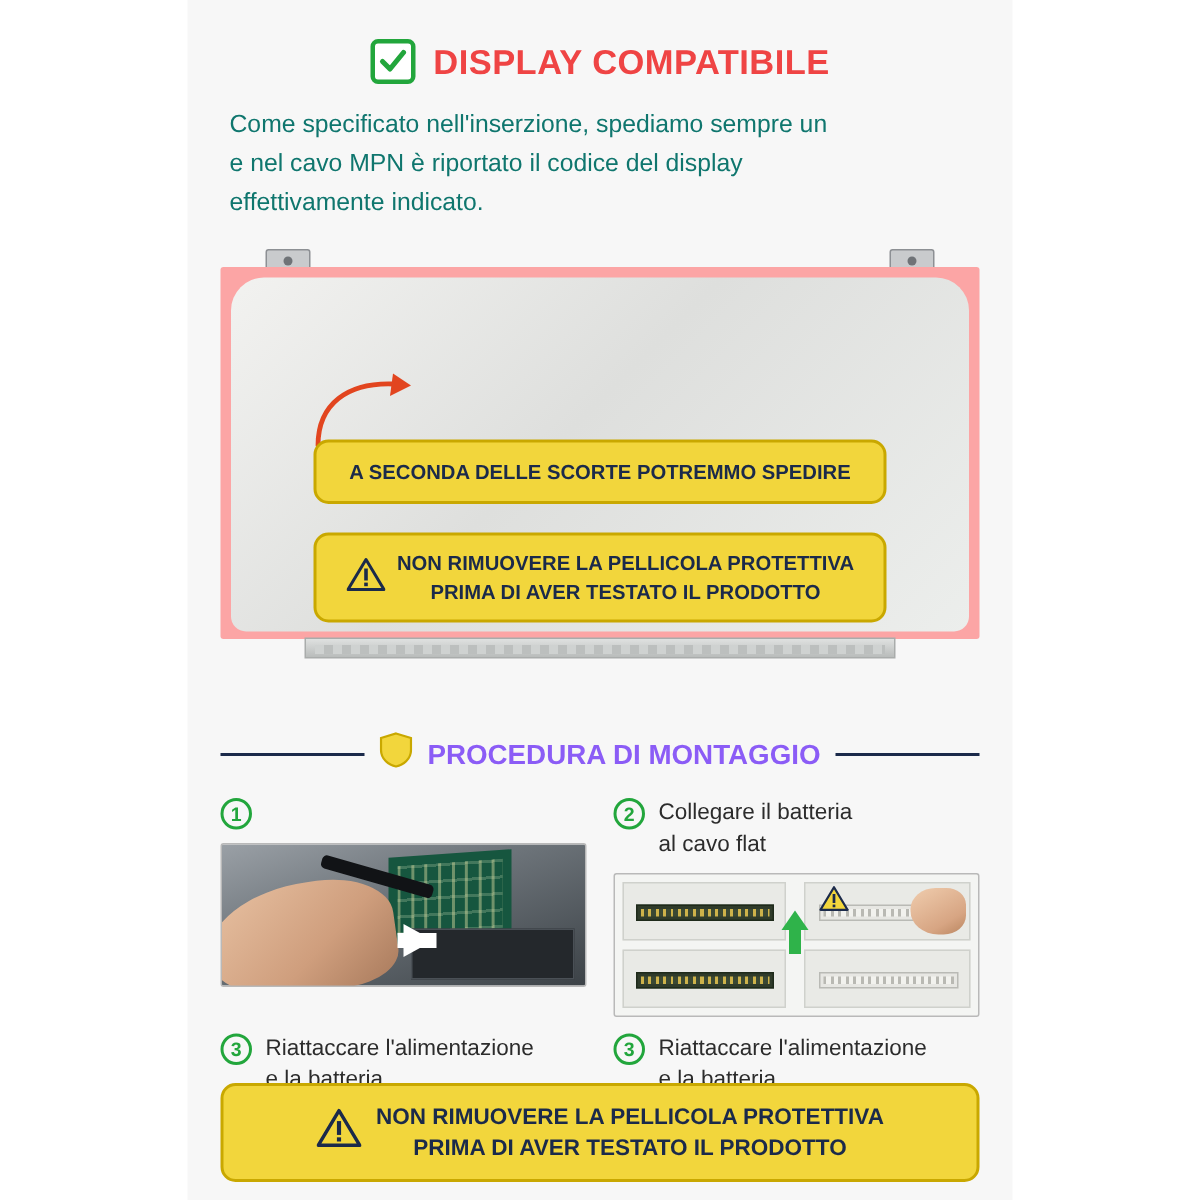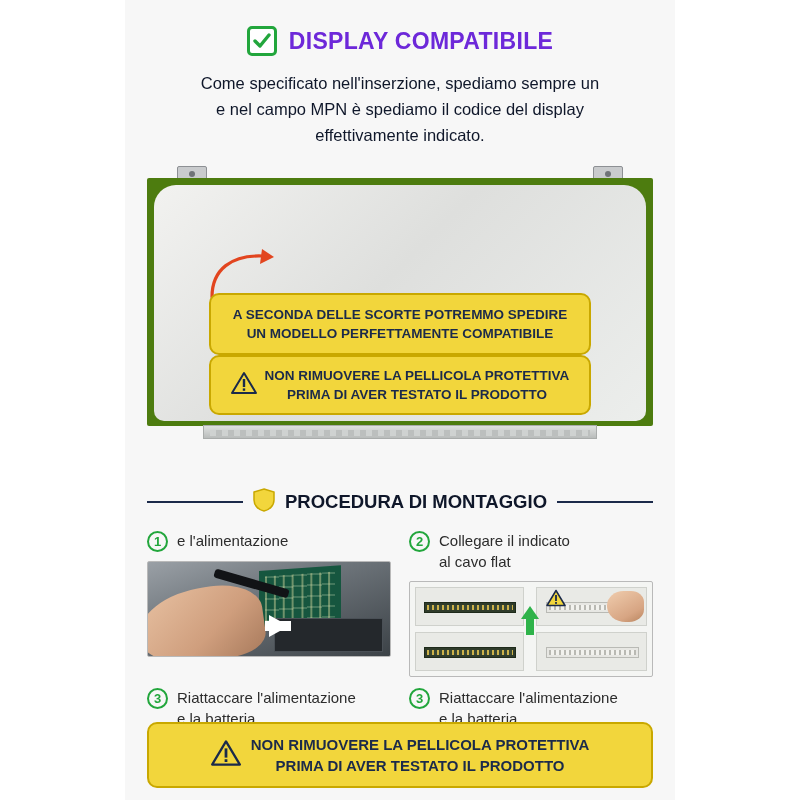--- a/index.html
+++ b/index.html
@@ -46,29 +46,28 @@
     border: 3px solid #22a63c;
     display: flex;
     align-items: center;
     justify-content: center;
     box-sizing: border-box;
   }
   .check-box-icon svg { display: block; }
   .header-title {
     font-size: 23px;
     font-weight: bold;
-    color: #6d28d9;
+    color: #ef4444;
     letter-spacing: 0.3px;
     text-align: right;
   }
 
   .intro {
     margin: 14px 28px 0 28px;
-    text-align: center;
-    color: #0f172a;
+    color: #0f766e;
     font-size: 16.5px;
     line-height: 26px;
   }
 
   
   .panel-wrap {
     position: relative;
     margin: 18px 22px 0 22px;
     height: 300px;
   }
@@ -95,21 +94,21 @@
   }
   .tab.left { left: 30px; }
   .tab.right { right: 30px; }
 
   .screen-outer {
     position: absolute;
     top: 12px;
     left: 0;
     right: 0;
     height: 248px;
-    background: #4d7c0f;
+    background: #fca5a5;
     border-radius: 2px;
     padding: 7px 7px 5px 7px;
     box-sizing: border-box;
   }
   .screen-inner {
     width: 100%;
     height: 100%;
     background: linear-gradient(135deg, #f2f2f0 0%, #dedfdd 45%, #eceeec 100%);
     border-radius: 22px 22px 10px 10px;
     position: relative;
@@ -179,21 +178,21 @@
     margin: 22px 22px 0 22px;
   }
   .proc-head .rule {
     flex: 1;
     height: 2px;
     background: #1b2a4a;
   }
   .proc-title {
     font-size: 18.5px;
     font-weight: bold;
-    color: #0f172a;
+    color: #8b5cf6;
     white-space: nowrap;
   }
   .shield-icon { flex: 0 0 auto; }
 
   .steps {
     display: flex;
     margin: 14px 22px 0 22px;
     gap: 18px;
   }
   .step-col { flex: 1; }
@@ -406,41 +405,40 @@
       <span class="check-box-icon">
         <svg width="20" height="20" viewBox="0 0 20 20" aria-hidden="true">
           <polyline points="3,10 8,15 17,4" fill="none" stroke="#22a63c" stroke-width="3.4" stroke-linecap="round" stroke-linejoin="round"></polyline>
         </svg>
       </span>
       <span class="header-title">DISPLAY COMPATIBILE</span>
     </div>
 
     <div class="intro">
       <div>Come specificato nell'inserzione, spediamo sempre un</div>
-      <div>e nel campo MPN è spediamo il codice del display</div>
+      <div>e nel cavo MPN è riportato il codice del display</div>
       <div>effettivamente indicato.</div>
     </div>
 
     <div class="panel-wrap">
       <div class="tab left"></div>
       <div class="tab right"></div>
 
       <div class="screen-outer">
         <div class="screen-inner">
 
           <span class="arrow-curve">
             <svg width="70" height="52" viewBox="0 0 70 52" aria-hidden="true">
               <path d="M6,50 C6,22 26,8 56,9" fill="none" stroke="#e2451f" stroke-width="3.2" stroke-linecap="round"></path>
               <polygon points="56,2 68,10 54,17" fill="#e2451f"></polygon>
             </svg>
           </span>
 
           <div class="banner banner-1">
             <div>A SECONDA DELLE SCORTE POTREMMO SPEDIRE</div>
-            <div>UN MODELLO PERFETTAMENTE COMPATIBILE</div>
           </div>
 
           <div class="banner banner-2">
             <span class="warn-tri">
               <svg width="26" height="24" viewBox="0 0 26 24" aria-hidden="true">
                 <polygon points="13,2 25,22 1,22" fill="#f2d63c" stroke="#1b2a4a" stroke-width="2" stroke-linejoin="round"></polygon>
                 <rect x="11.8" y="8" width="2.4" height="8" fill="#1b2a4a"></rect>
                 <rect x="11.8" y="17.4" width="2.4" height="2.4" fill="#1b2a4a"></rect>
               </svg>
             </span>
@@ -467,38 +465,37 @@
       </span>
       <span class="proc-title">PROCEDURA DI MONTAGGIO</span>
       <span class="rule"></span>
     </div>
 
     <div class="steps">
       <div class="step-col">
         <div class="step-line">
           <span class="num">1</span>
           <span>
-            <span style="display:block">e l'alimentazione</span>
           </span>
         </div>
         <div class="photo photo-a">
           <div class="pcb"></div>
           <div class="battery"></div>
           <div class="sticker"></div>
           <div class="hand"></div>
           <div class="tool"></div>
           <div class="white-arrow"></div>
         </div>
       </div>
 
       <div class="step-col">
         <div class="step-line">
           <span class="num">2</span>
           <span>
-            <span style="display:block">Collegare il indicato</span>
+            <span style="display:block">Collegare il batteria</span>
             <span style="display:block">al cavo flat</span>
           </span>
         </div>
         <div class="photo photo-b">
           <div class="cell tl">
             <div class="conn"></div>
           </div>
           <div class="cell tr">
             <div class="conn white"></div>
             <div class="finger"></div>

